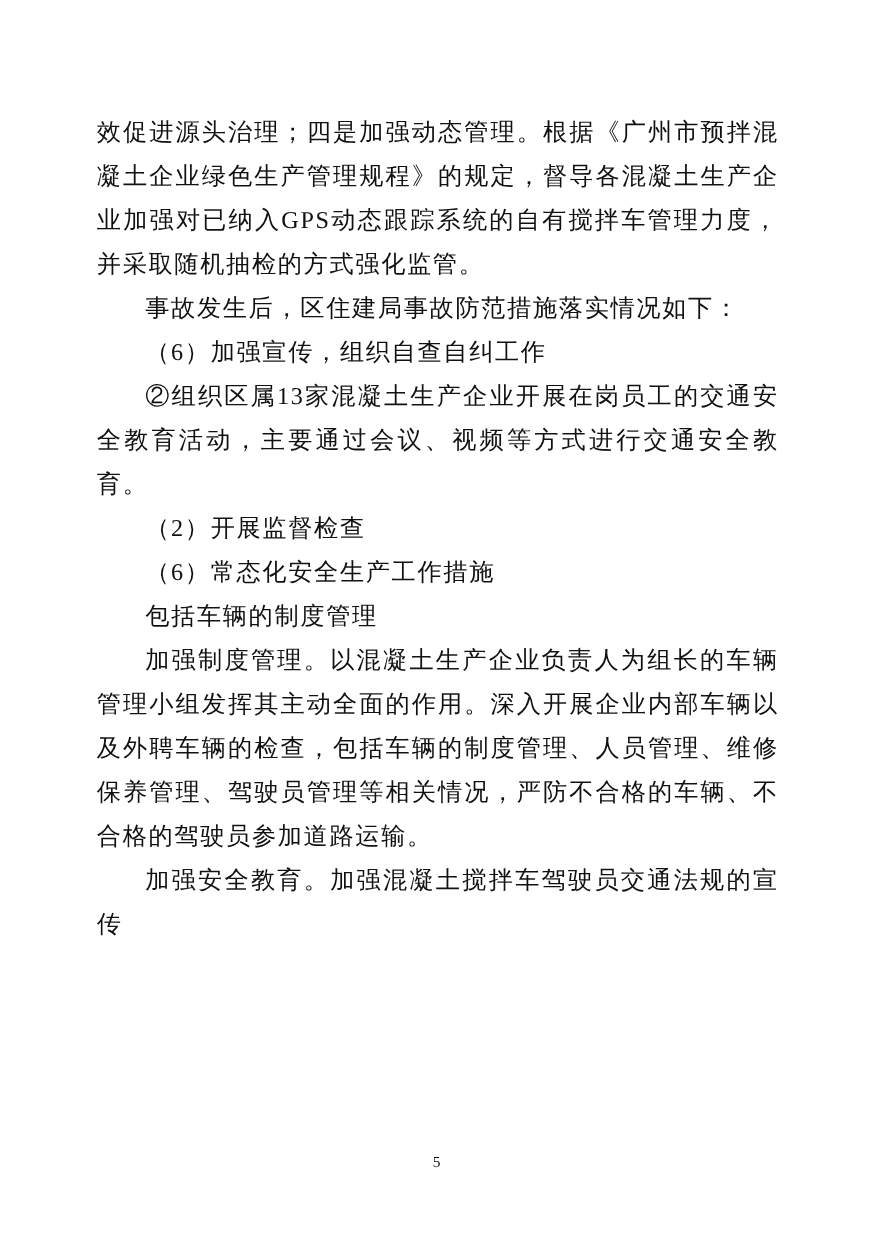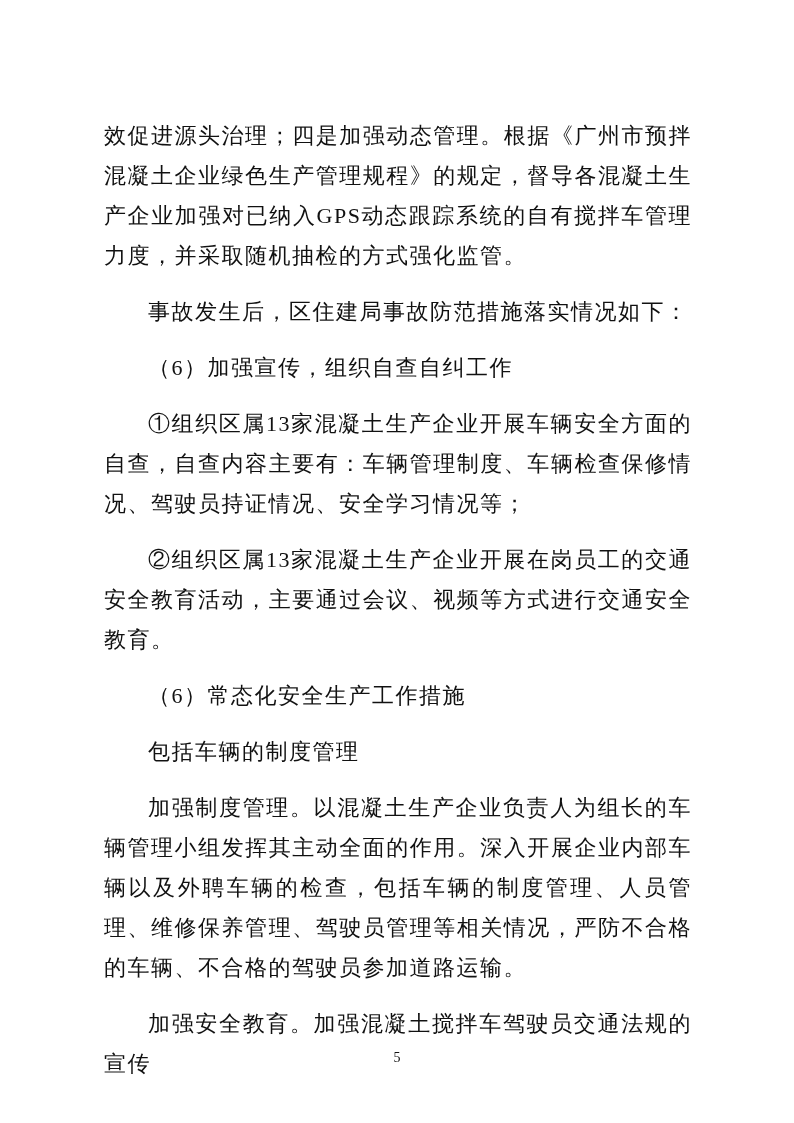--- a/index.html
+++ b/index.html
@@ -16,21 +16,21 @@
     font-family: "Liberation Serif", serif;
     color: #111111;
   }
   .doc-body {
     position: absolute;
     left: 88px;
     top: 100px;
     width: 620px;
   }
   .para {
-    margin: 16px;
+    margin: 0;
     font-size: 22px;
     line-height: 40px;
     letter-spacing: 1.5px;
     text-align: justify;
     text-justify: inter-ideograph;
     word-break: break-all;
   }
   .para.indent {
     text-indent: 2em;
   }
@@ -48,22 +48,22 @@
   }
 </style>
 </head>
 <body>
 
 <div class="page">
   <div class="doc-body" id="doc-body">
       <p class="para">效促进源头治理；四是加强动态管理。根据《广州市预拌混凝土企业绿色生产管理规程》的规定，督导各混凝土生产企业加强对已纳入GPS动态跟踪系统的自有搅拌车管理力度，并采取随机抽检的方式强化监管。</p>
       <p class="para indent">事故发生后，区住建局事故防范措施落实情况如下：</p>
       <p class="para indent">（6）加强宣传，组织自查自纠工作</p>
-      <p class="para indent">①组织区属13家混凝土生产企业开展车辆安全方面的自查，自查内容主要有：车辆管理制度、车辆检查保修情况、驾驶员持证情况、安全学习情况等；</p>
       <p class="para indent">②组织区属13家混凝土生产企业开展在岗员工的交通安全教育活动，主要通过会议、视频等方式进行交通安全教育。</p>
+      <p class="para indent">（2）开展监督检查</p>
       <p class="para indent">（6）常态化安全生产工作措施</p>
       <p class="para indent">包括车辆的制度管理</p>
       <p class="para indent">加强制度管理。以混凝土生产企业负责人为组长的车辆管理小组发挥其主动全面的作用。深入开展企业内部车辆以及外聘车辆的检查，包括车辆的制度管理、人员管理、维修保养管理、驾驶员管理等相关情况，严防不合格的车辆、不合格的驾驶员参加道路运输。</p>
       <p class="para indent">加强安全教育。加强混凝土搅拌车驾驶员交通法规的宣传</p>
     </div>
   <div class="footer">
     <span class="page-number">5</span>
   </div>
 </div>
 

